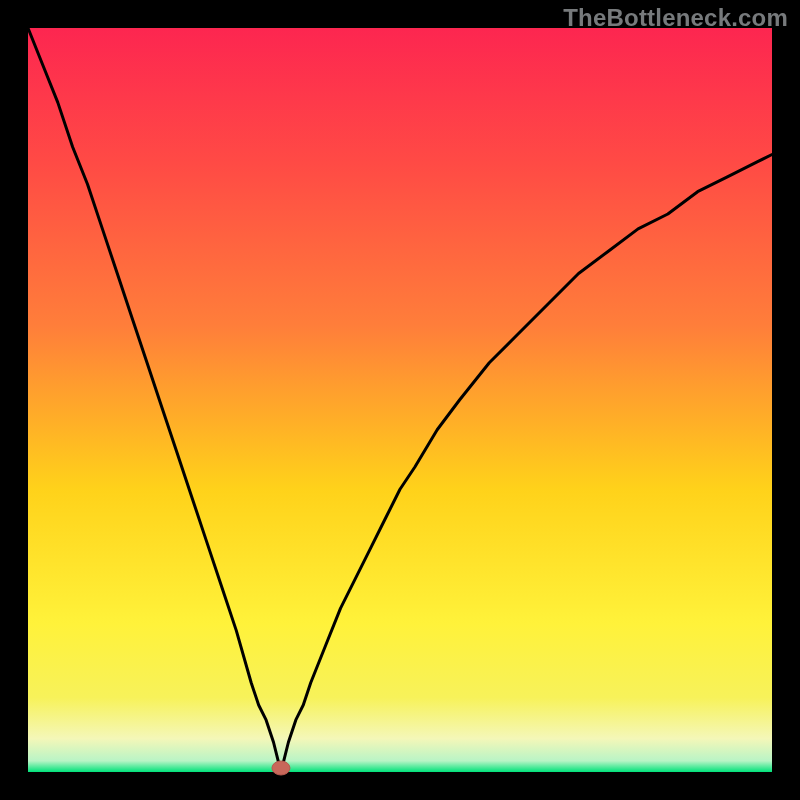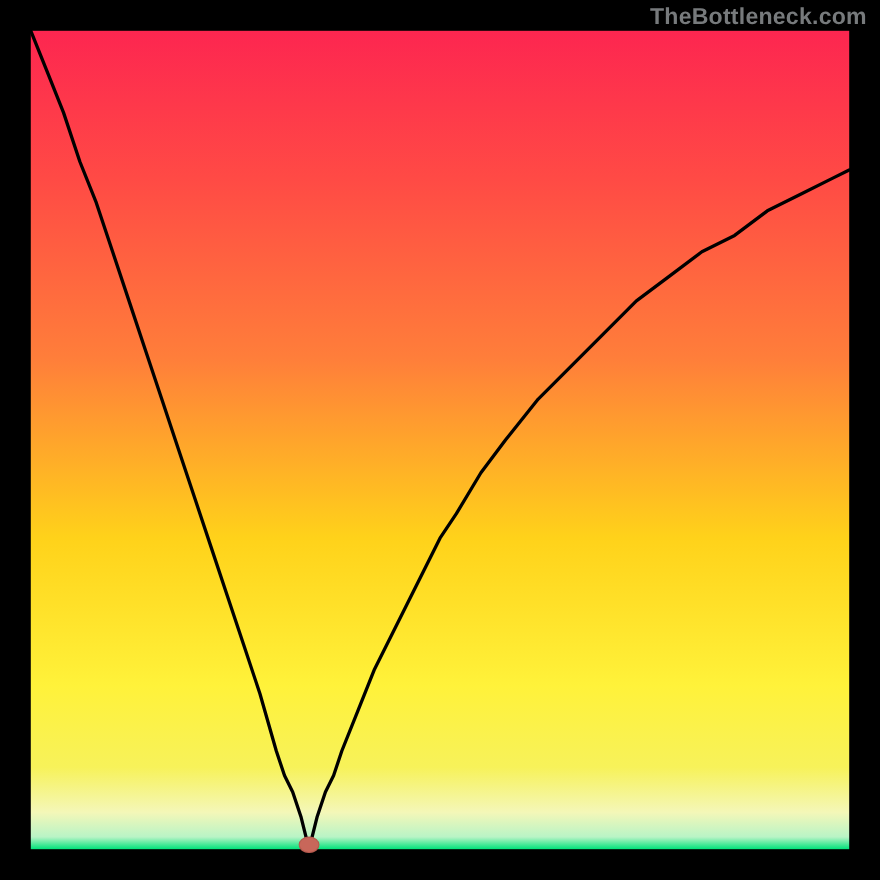--- a/index.html
+++ b/index.html
@@ -16,21 +16,21 @@
     height: 800px;
   }
   svg {
     display: block;
   }
   .watermark {
     position: absolute;
     top: 4px;
     right: 12px;
     font-family: Arial, Helvetica, sans-serif;
-    font-size: 21px;
+    font-size: 24px;
     font-weight: 600;
     color: #777a7c;
     letter-spacing: 0.2px;
     user-select: none;
   }
 </style>
 </head>
 <body>
 
 <div class="chart-wrap">

